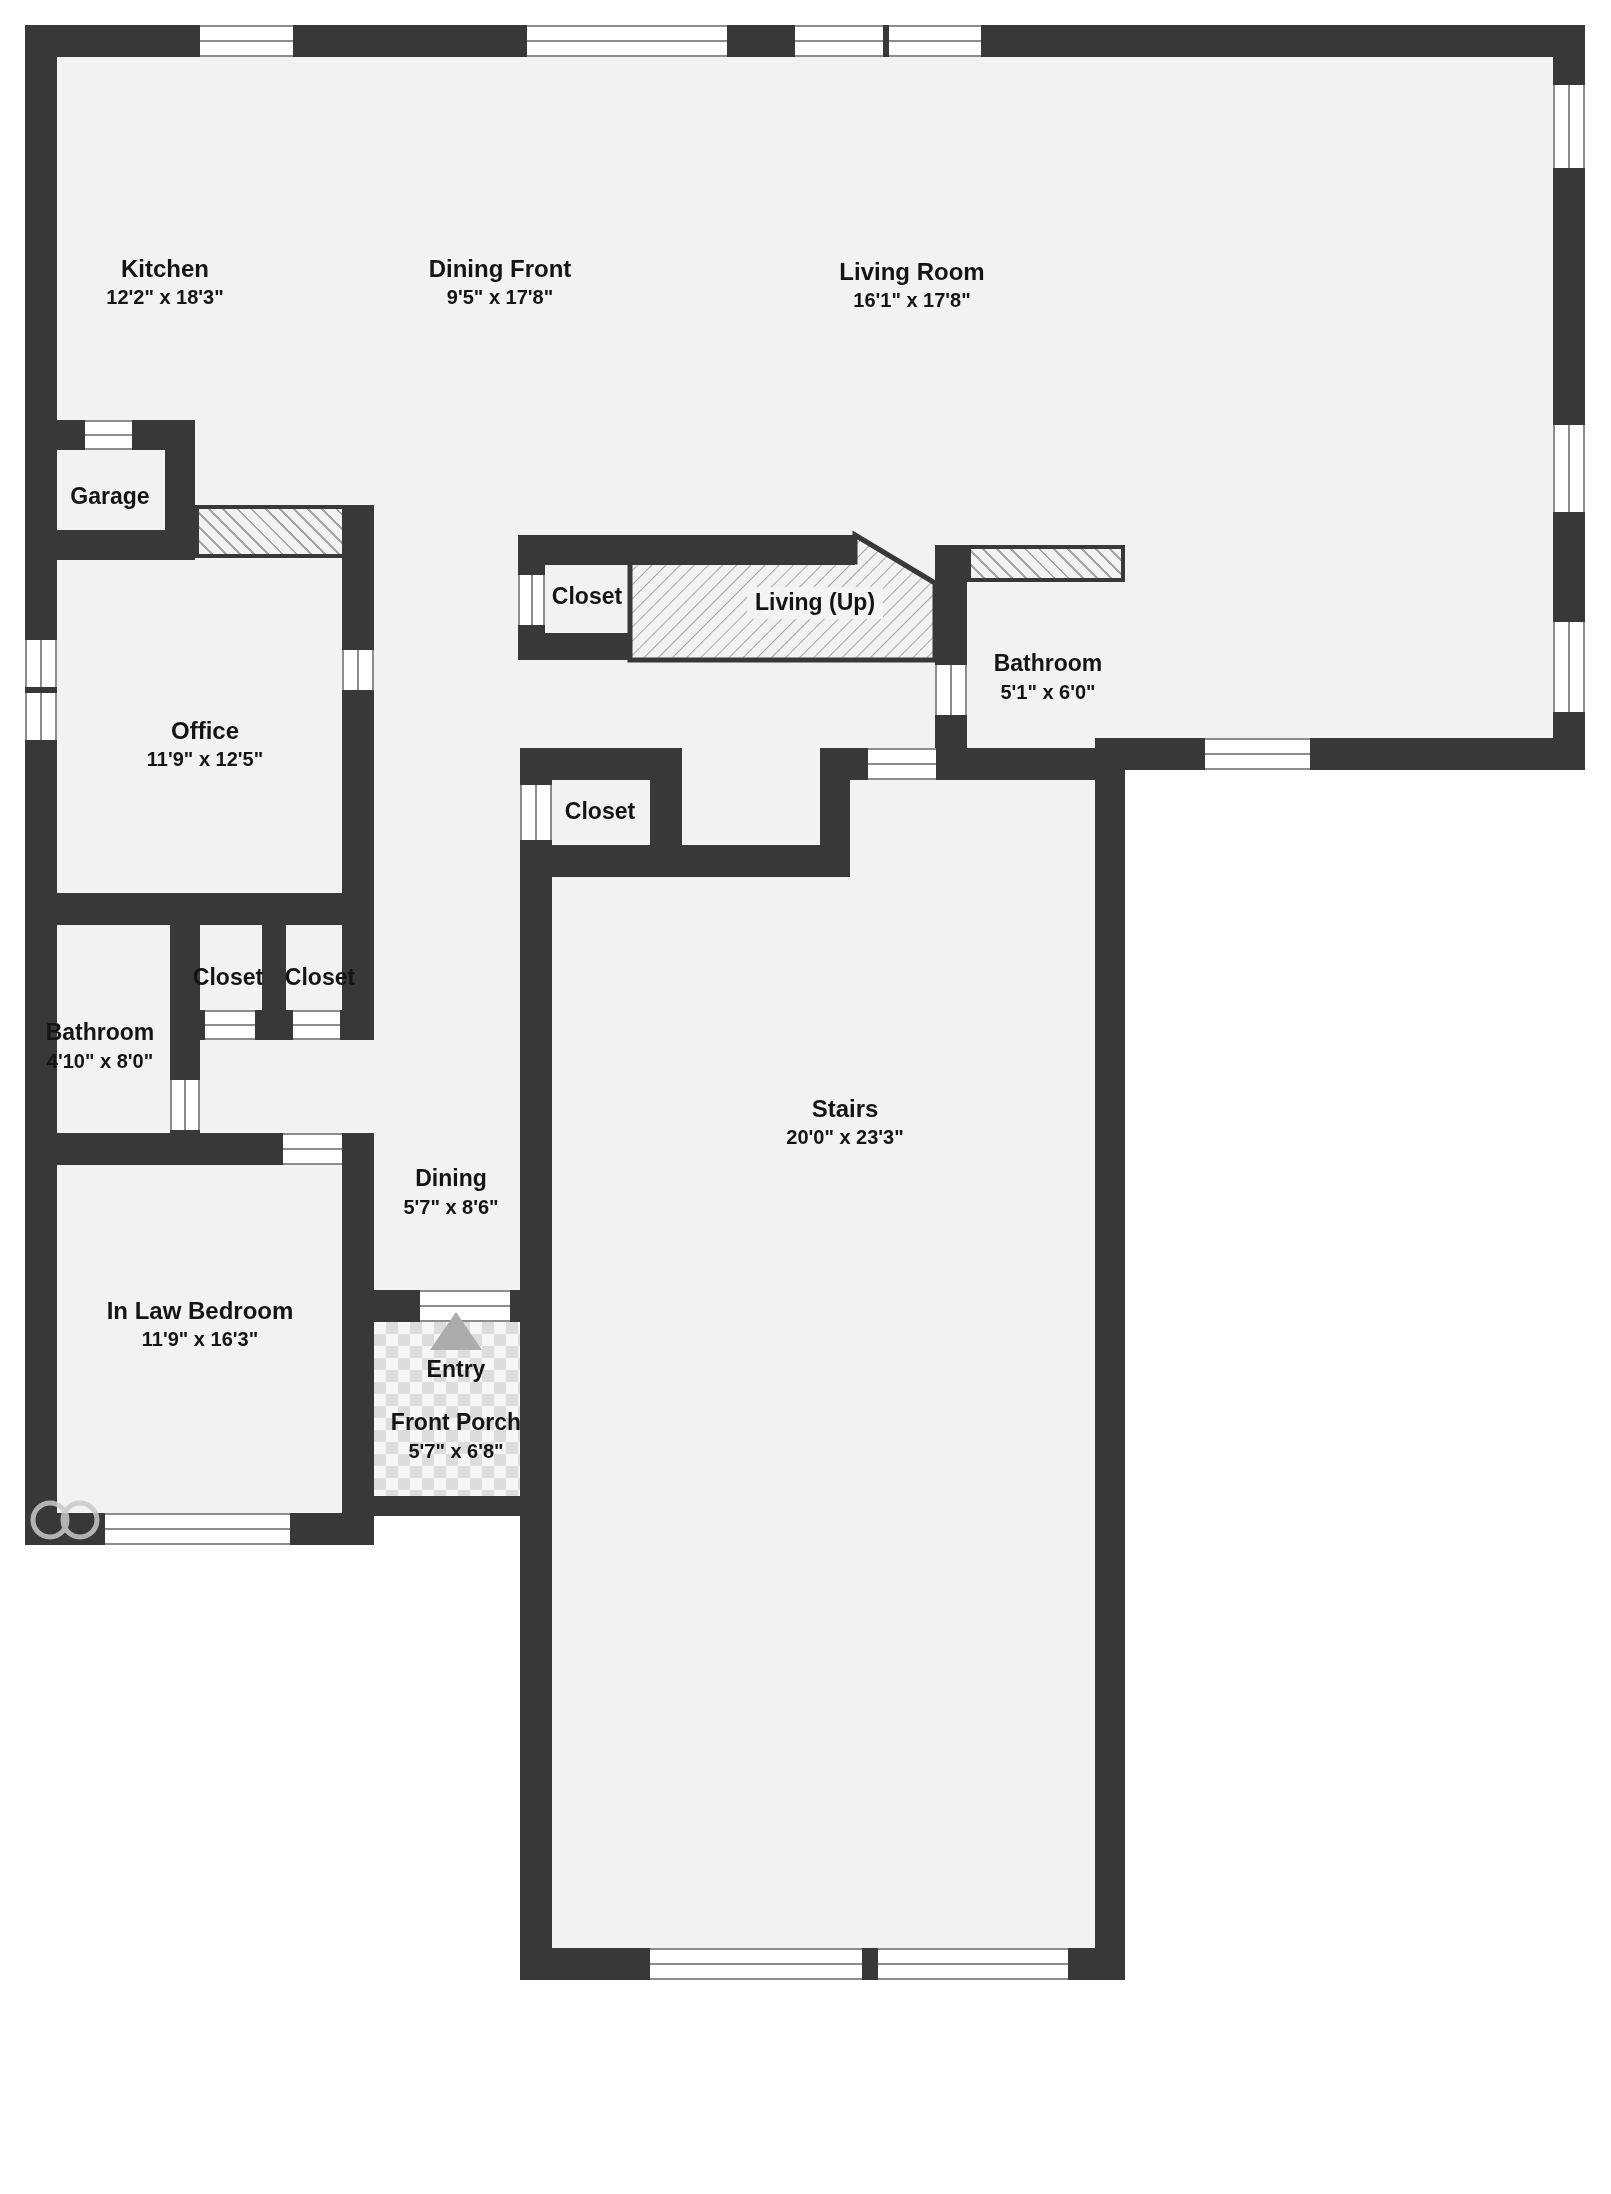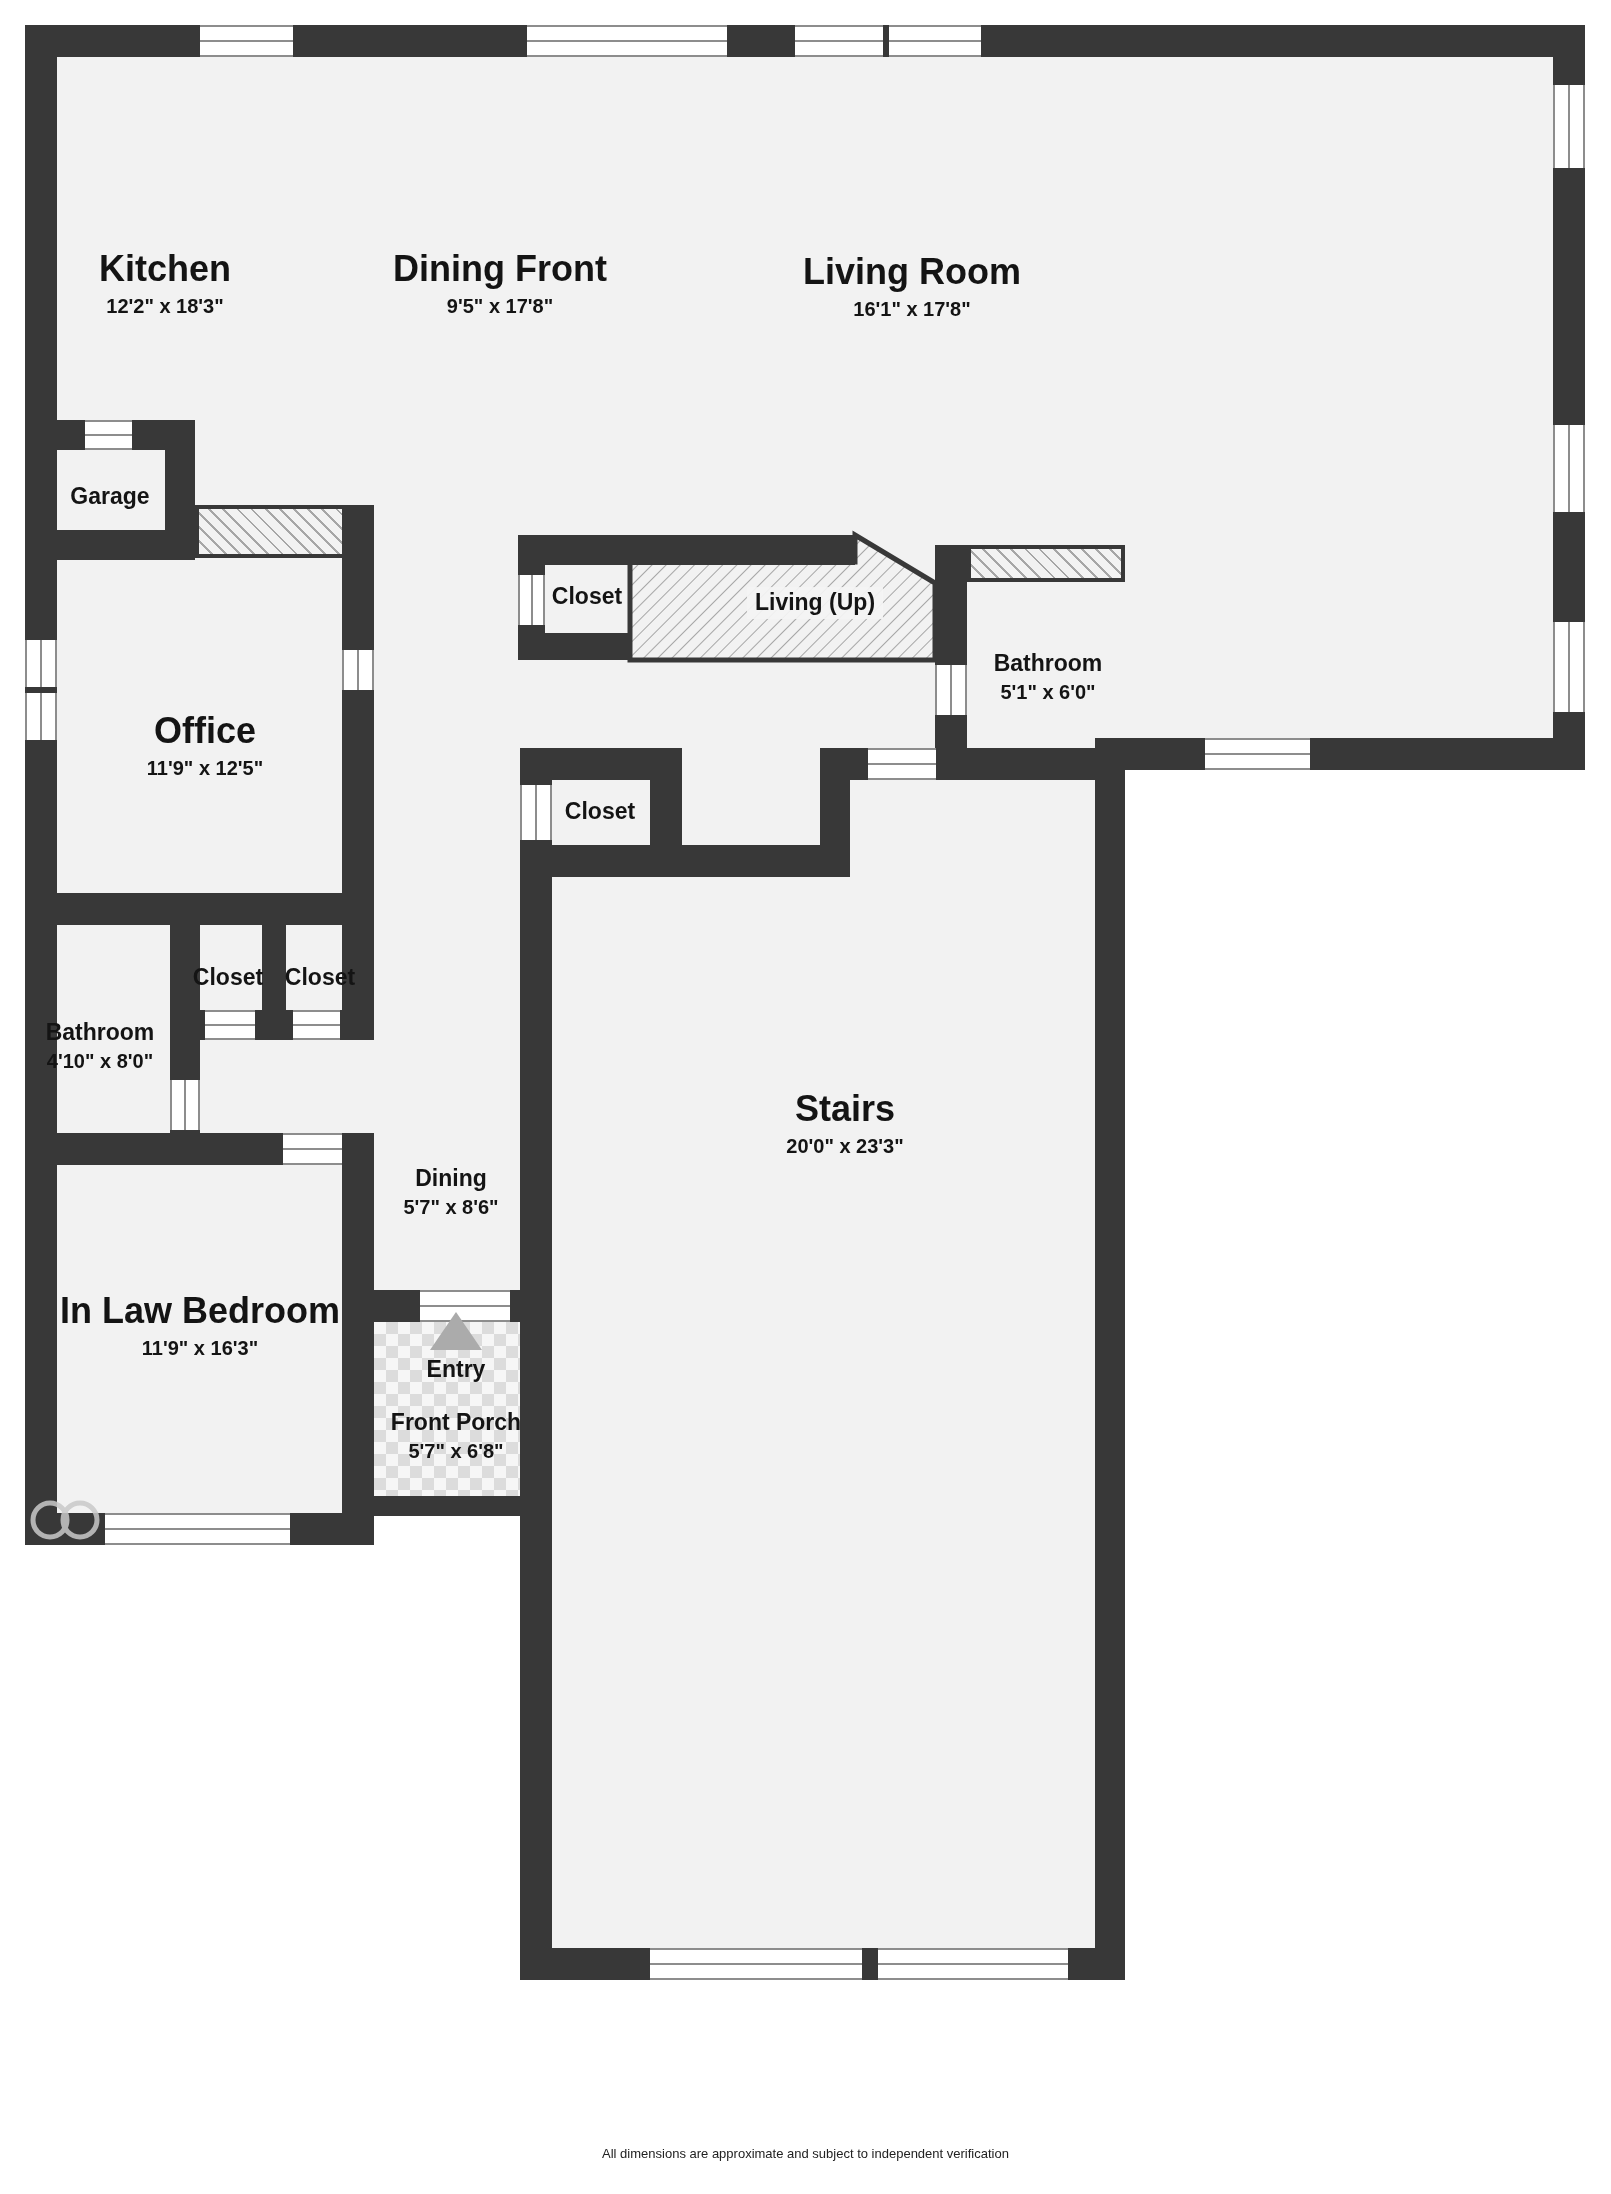--- a/index.html
+++ b/index.html
@@ -24,21 +24,21 @@
     background-image:
       linear-gradient(45deg,#dcdcdc 25%,transparent 25%,transparent 75%,#dcdcdc 75%),
       linear-gradient(45deg,#dcdcdc 25%,transparent 25%,transparent 75%,#dcdcdc 75%);
     background-size:24px 24px; background-position:0 0,12px 12px; }
 
   .triangle { position:absolute; width:0; height:0;
     border-left:26px solid transparent; border-right:26px solid transparent;
     border-bottom:38px solid #ababab; }
 
   .label { position:absolute; transform:translate(-50%,-50%); text-align:center; white-space:nowrap; }
-  .label .name { display:block; font-size:36px; font-weight:700; line-height:1.3; }
+  .label .name { display:block; font-size:24px; font-weight:700; line-height:1.3; }
   .label .dims { display:block; font-size:20px; font-weight:600; line-height:1.3; }
   .label.small .name { font-size:23px; }
   .label.onhatch .name { background:rgba(244,244,244,0.92); padding:1px 8px; }
 
   .footer { position:absolute; left:0; right:0; top:2146px; text-align:center; font-size:13px; color:#222222; }
 
   .watermark { position:absolute; opacity:0.85; }
 </style>
 </head>
 <body>
@@ -184,15 +184,14 @@
   <div class="label small" style="left:456px;top:1436px;">
     <span class="name">Front Porch</span>
     <span class="dims">5'7" x 6'8"</span>
   </div>
 
   <svg class="watermark" style="left:26px;top:1492px;" width="92" height="56">
     <circle cx="24" cy="28" r="17" fill="none" stroke="#c9c9c9" stroke-width="5"></circle>
     <circle cx="54" cy="28" r="17" fill="none" stroke="#c9c9c9" stroke-width="5"></circle>
   </svg>
 
-  <div class="footer">All dimensions are approximate and subject to independent verification</div>
 
 </div>
 
 </body></html>

